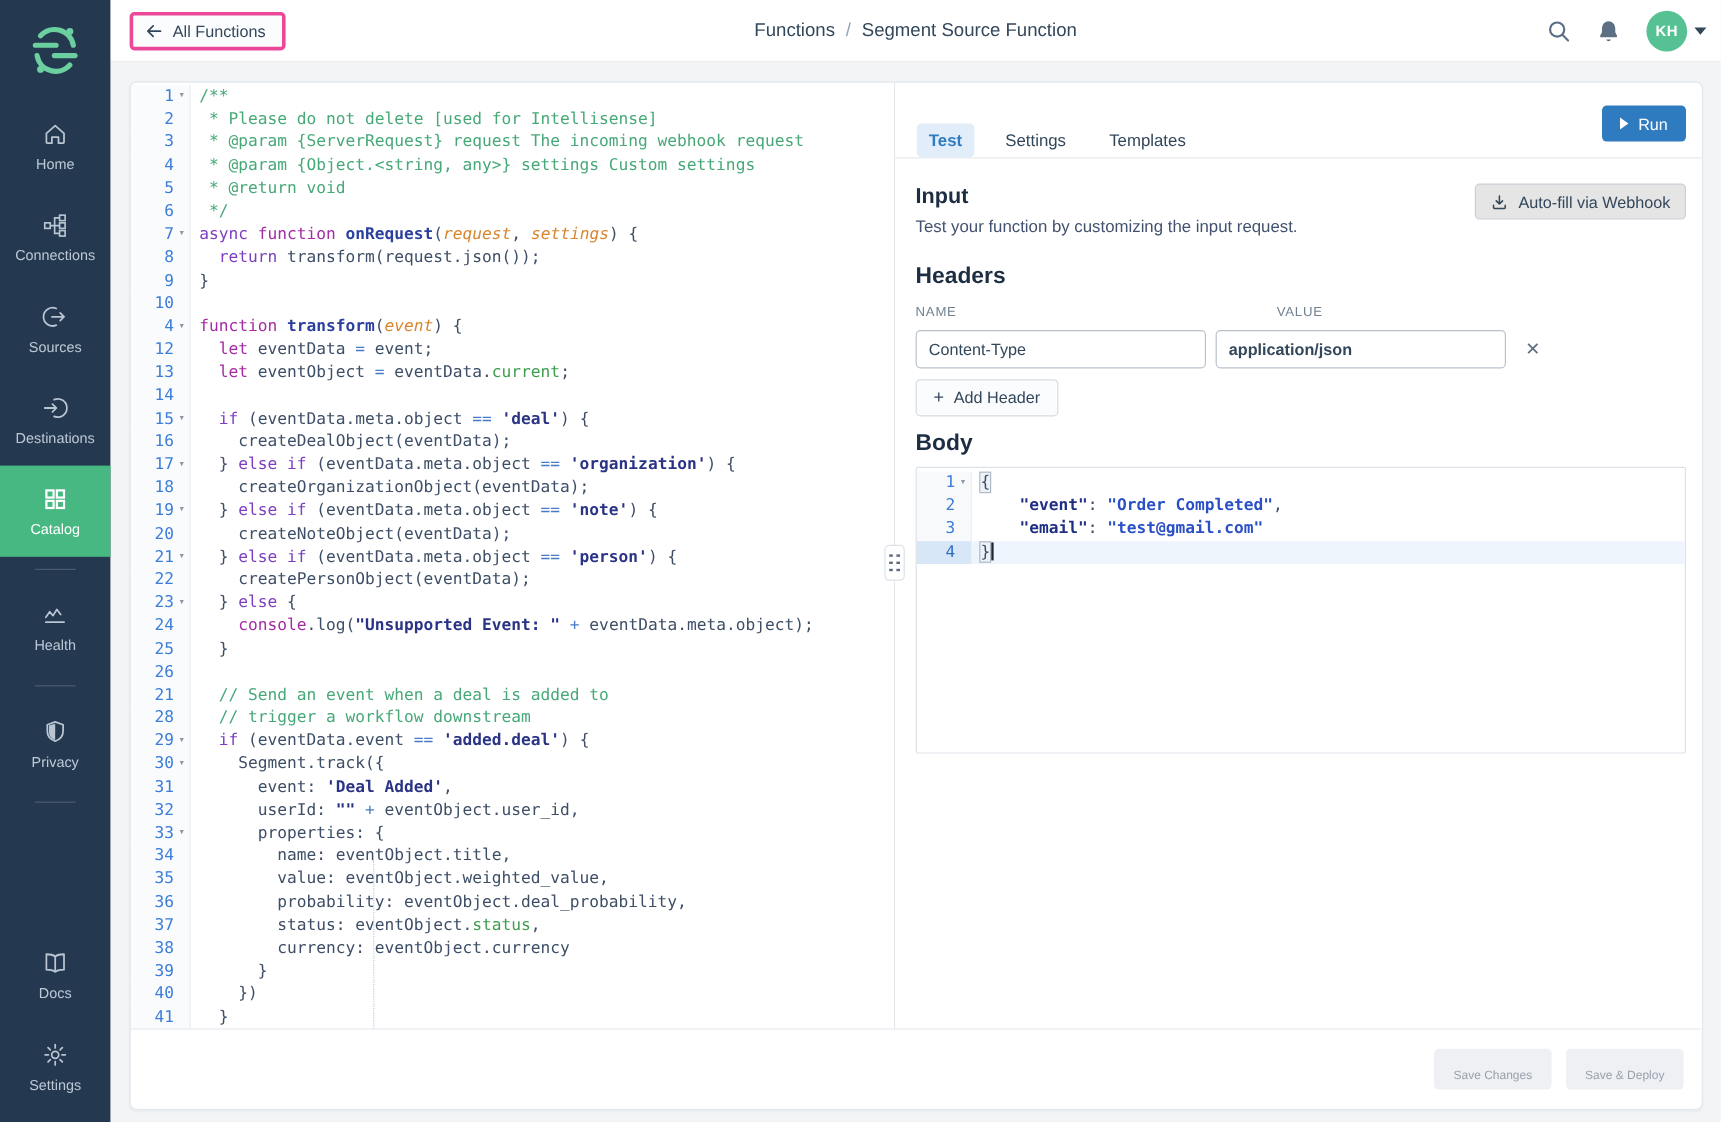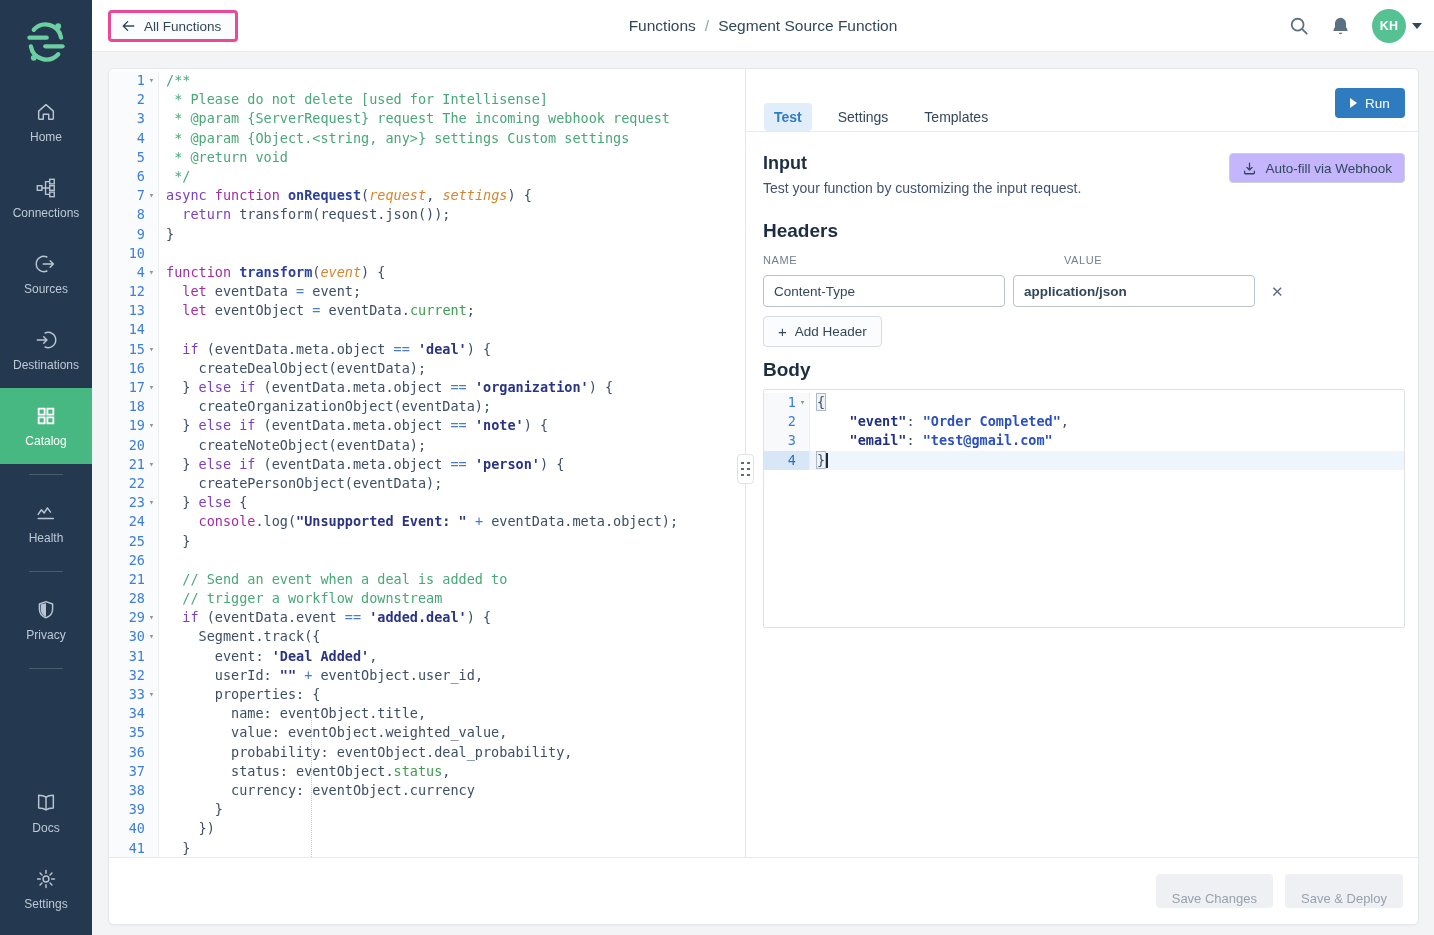--- a/index.html
+++ b/index.html
@@ -65,42 +65,42 @@
   .tabs-row { position:relative; height:63px; border-bottom:1px solid #e6e9ed; display:flex; align-items:flex-end; padding-left:18px; gap:16px; }
   .tab { border:none; background:none; font-size:14px; color:#33475b; padding:6px 10px; border-radius:4px; cursor:pointer; }
   .tab.active { background:#e2edfa; color:#2e7cc2; font-weight:bold; }
   .run-btn { position:absolute; right:15px; top:19px; height:30px; width:70px; background:#2e7bbf; border:none; border-radius:4px; color:#fff; font-size:13.5px; display:flex; align-items:center; justify-content:center; gap:8px; cursor:pointer; }
   .play-tri { width:0; height:0; border-top:5px solid transparent; border-bottom:5px solid transparent; border-left:7px solid #fff; }
 
   .pane-content { padding:21px 15px 0 17px; }
   .input-head-row { display:flex; justify-content:space-between; align-items:flex-start; }
   .h-input { font-size:18px; font-weight:bold; color:#1d2d42; }
   .sub { font-size:14px; color:#42526e; margin-top:6px; }
-  .autofill-btn { height:30px; padding:0 12px; background:#c4b5fd; border:1px solid #c9d0d8; border-radius:4px; font-size:13.5px; color:#33475b; display:flex; align-items:center; gap:8px; cursor:pointer; }
+  .autofill-btn { height:30px; padding:0 12px; background:#e5e5e5; border:1px solid #c9d0d8; border-radius:4px; font-size:13.5px; color:#33475b; display:flex; align-items:center; gap:8px; cursor:pointer; }
   .h-section { font-size:19px; font-weight:bold; color:#1d2d42; margin-top:24px; }
   .hdr-labels { display:flex; margin-top:12px; }
   .hdr-labels span { font-size:11px; color:#71808f; letter-spacing:0.6px; }
   .lab-name { width:301px; }
   .hdr-row { display:flex; align-items:center; margin-top:9px; }
   .hdr-row input { width:242px; height:32px; border:1px solid #b9c2cc; border-radius:4px; padding:0 10px; font-size:13.5px; color:#33475b; font-family:"Liberation Sans", sans-serif; outline:none; }
   .hdr-row input + input { margin-left:8px;font-weight:bold; }
   .remove-btn { background:none; border:none; color:#5f6e80; font-size:15px; margin-left:16px; cursor:pointer; line-height:1; }
   .add-header-btn { margin-top:9px; height:31px; padding:0 14px; background:#fbfcfd; border:1px solid #d6dce2; border-radius:4px; font-size:13.5px; color:#33475b; display:flex; align-items:center; gap:8px; cursor:pointer; }
   .plus { font-size:15px; color:#33475b; }
 
   .body-editor { margin-top:8px; width:642px; height:239px; border:1px solid #dde2e8; border-radius:2px; overflow:hidden; background:#fff; }
   .body-editor .cm-scroller { padding-top:3px; }
   .body-editor .cm-gut { flex:0 0 46px; background:#f7f9fb; border-right:1px solid #eceff2; }
   .body-editor .cm-row.active { background:#eef5fd; }
   .body-editor .cm-row.active .cm-gut { background:#d8e7f8; }
   .body-editor .cm-row.active .num { color:#2d6fc2; }
 
   
   .bottom-bar { position:absolute; left:0; bottom:0; width:1309px; height:67px; background:#fff; border-top:1px solid #e7eaee; display:flex; align-items:center; justify-content:flex-end; gap:12px; padding-right:15px; }
-  .disabled-btn { height:31px; padding:17px 16px; background:#eef0f3; border:none; border-radius:4px; font-size:13px; color:#98a2ae; cursor:not-allowed; }
+  .disabled-btn { height:31px; padding:17px 16px; background:#eef0f3; border:none; border-radius:4px; font-size:10px; color:#98a2ae; cursor:not-allowed; }
 </style>
 </head>
 <body>
 
 <div class="screen">
 
   <nav class="sidebar">
     <div class="side-logo">
       <svg width="46" height="46" viewBox="0 0 64 64" fill="none">
         <g stroke="#6bcf9f" stroke-width="6" stroke-linecap="round">

